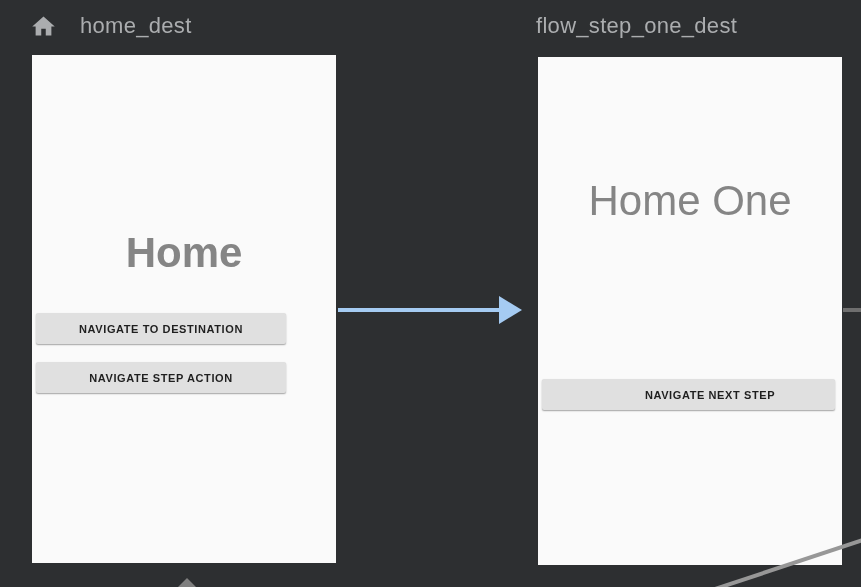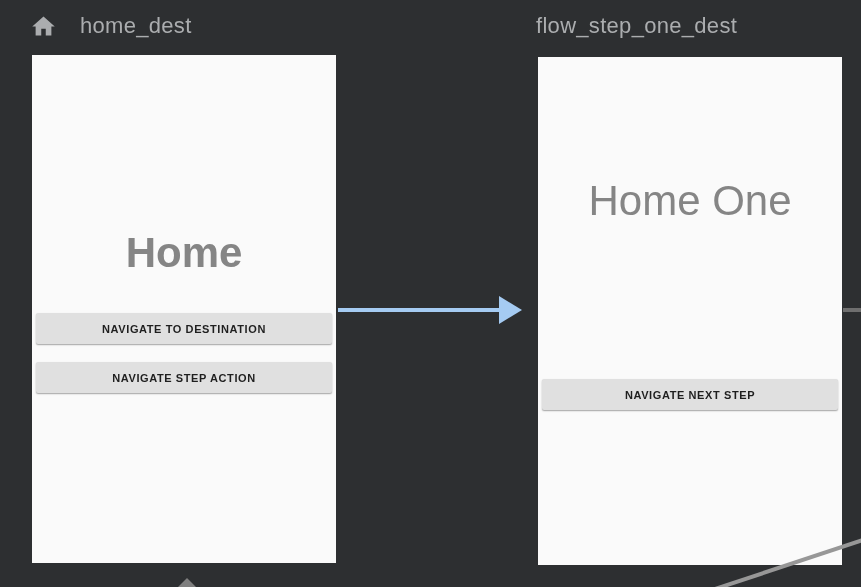--- a/index.html
+++ b/index.html
@@ -40,21 +40,21 @@
     left: 0;
     width: 100%;
     text-align: center;
     font-size: 42px;
     line-height: 1;
     color: #858585;
   }
   .preview-btn {
     position: absolute;
     left: 4px;
-    width: 296px;
+    width: 250px;
     height: 31px;
     background: #e0e0e0;
     border-radius: 2px;
     box-shadow: 0 1px 1.5px rgba(0,0,0,0.35);
     display: flex;
     align-items: center;
     justify-content: center;
     font-size: 11px;
     font-weight: bold;
     letter-spacing: 0.6px;
@@ -86,21 +86,21 @@
   </div>
 
   <div class="card" style="left:32px; top:55px;">
     <div class="screen-title" style="top:177px;font-weight:bold;">Home</div>
     <div class="preview-btn" style="top:258px;">NAVIGATE TO DESTINATION</div>
     <div class="preview-btn" style="top:307px;">NAVIGATE STEP ACTION</div>
   </div>
 
   <div class="card" style="left:538px; top:57px;">
     <div class="screen-title" style="top:123px;">Home One</div>
-    <div class="preview-btn" style="top:322px;">NAVIGATE NEXT STEP</div>
+    <div class="preview-btn" style="top:322px;padding-left:43px;">NAVIGATE NEXT STEP</div>
   </div>
 
   <svg class="edges-layer" viewBox="0 0 861 587">
 
     <g>
       <line x1="338" y1="310" x2="500" y2="310" stroke-width="4" stroke="#a5cbf2"></line>
       <polygon points="499,296 499,324 522,310" fill="#a5cbf2"></polygon>
     </g>
 
     <g>

